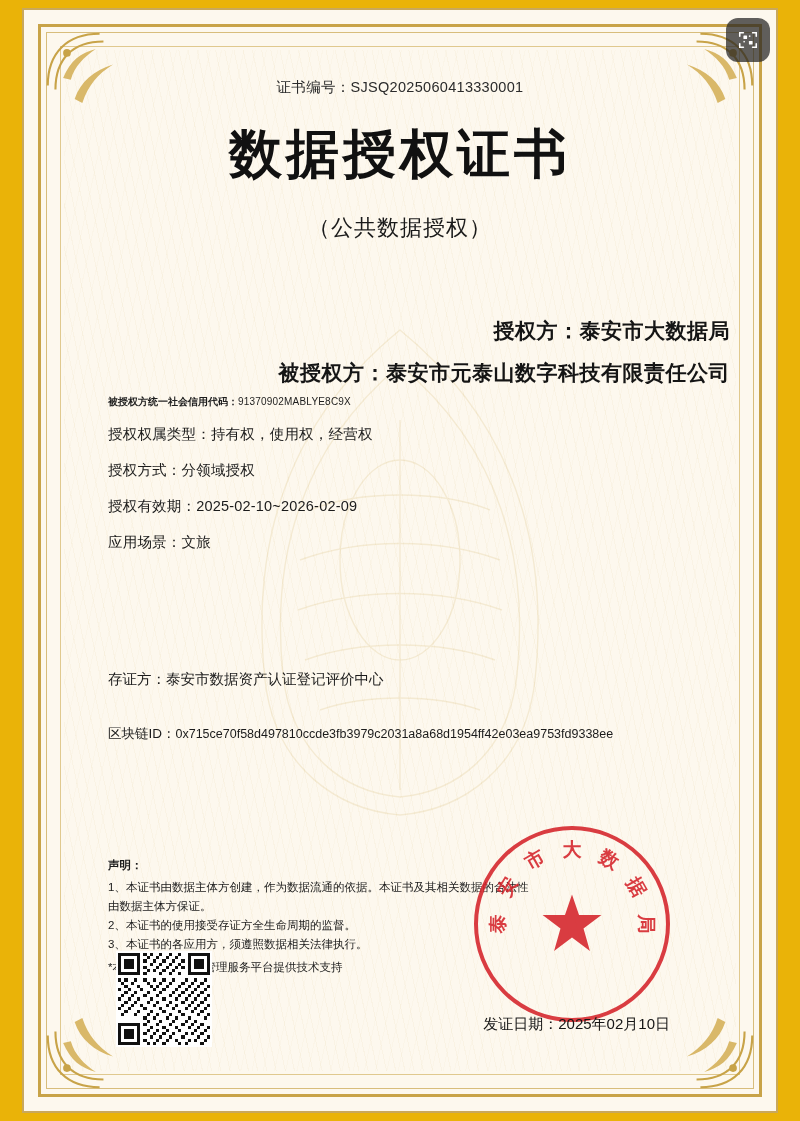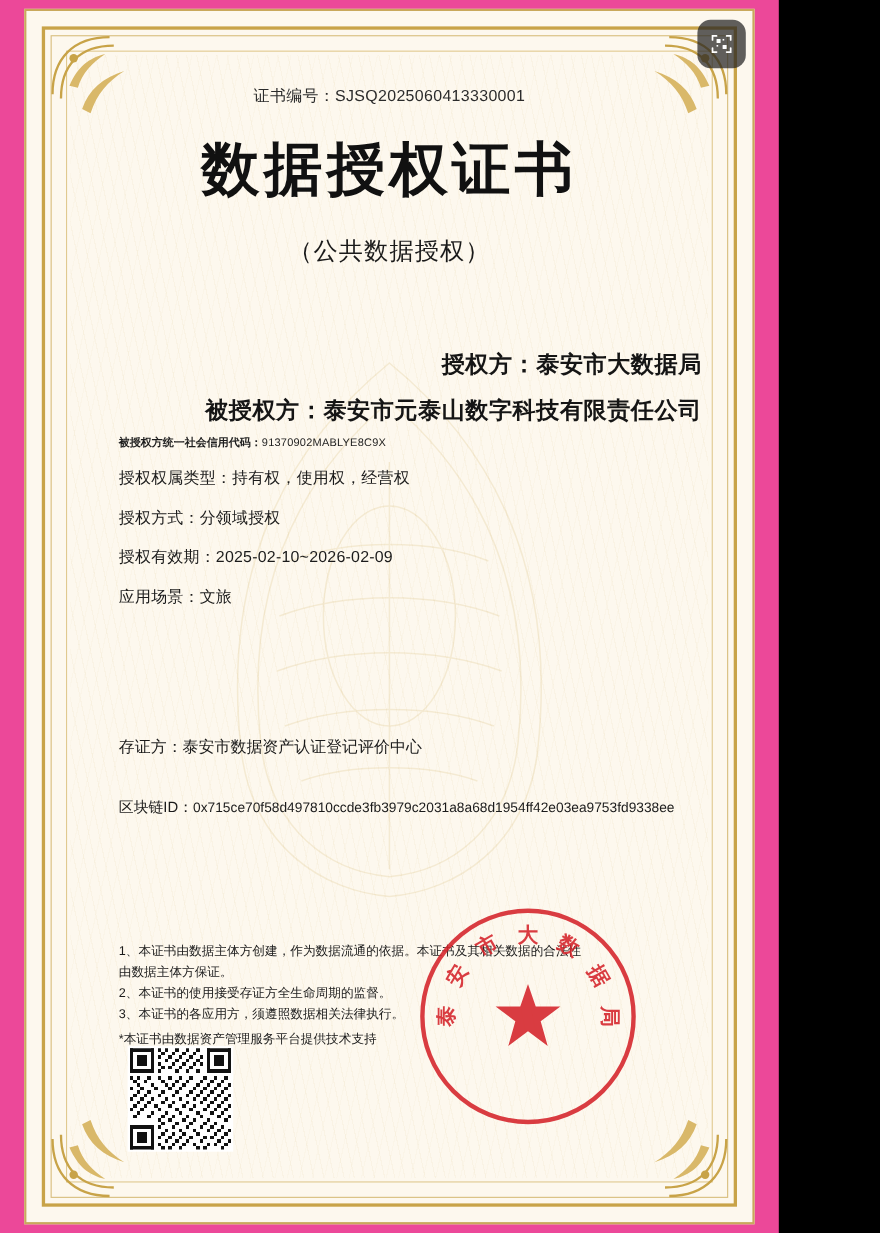--- a/index.html
+++ b/index.html
@@ -5,22 +5,22 @@
   * { box-sizing: border-box; }
   html, body {
     margin: 0; padding: 0;
     width: 800px; height: 1121px;
     background: #000;
     font-family: "Liberation Sans", sans-serif;
   }
 
   #page {
     position: relative;
-    width: 708px; height: 1121px;
-    background: #ec4899;
+    width: 800px; height: 1121px;
+    background: #eab308;
     overflow: hidden;
   }
 
   
   .cert-outer {
     position: absolute;
     left: 22px; top: 8px; right: 22px; bottom: 8px;
     background: #fdf8ee;
     border: 2px solid #c9a85c;
   }
@@ -325,20 +325,21 @@
 
       <div class="f-dep">
         <span>存证方：</span><span>泰安市数据资产认证登记评价中心</span>
       </div>
 
       <div class="f-chain">
         <span>区块链ID：</span><span class="val">0x715ce70f58d497810ccde3fb3979c2031a8a68d1954ff42e03ea9753fd9338ee</span>
       </div>
 
       <div class="decl">
+        <div class="decl-title">声明：</div>
         <div>1、本证书由数据主体方创建，作为数据流通的依据。本证书及其相关数据的合法性由数据主体方保证。</div>
         <div>2、本证书的使用接受存证方全生命周期的监督。</div>
         <div>3、本证书的各应用方，须遵照数据相关法律执行。</div>
         <div class="note">*本证书由数据资产管理服务平台提供技术支持</div>
       </div>
 
       <div class="qr">
         <svg width="92" height="92" viewBox="0 0 29 29" shape-rendering="crispEdges">
           <rect width="29" height="29" fill="#fff"></rect>
           <g fill="#111">
@@ -558,20 +559,23 @@
             <span style="transform: translate(-50%, -50%) rotate(30deg) translateY(-74px) rotate(0deg); transform-origin: 50% 50%;">数</span>
             <span style="transform: translate(-50%, -50%) rotate(60deg) translateY(-74px) rotate(0deg); transform-origin: 50% 50%;">据</span>
             <span style="transform: translate(-50%, -50%) rotate(90deg) translateY(-74px) rotate(0deg); transform-origin: 50% 50%;">局</span>
           </div>
         <svg class="star" viewBox="0 0 100 100">
           <polygon points="50,4 61,36 96,36 68,57 78,92 50,71 22,92 32,57 4,36 39,36" fill="#d5232a"></polygon>
         </svg>
       </div>
 
       <div class="dates">
+        <div>
+          <span>发证日期：</span><span>2025年02月10日</span>
+        </div>
       </div>
 
     </div>
   </div>
 
   <div class="tool-btn">
     <svg width="22" height="22" viewBox="0 0 24 24">
       <g fill="none" stroke="#ffffff" stroke-width="1.7" stroke-linecap="round">
         <path d="M3 8V4h4"></path>
           <path d="M21 8V4h-4"></path>

